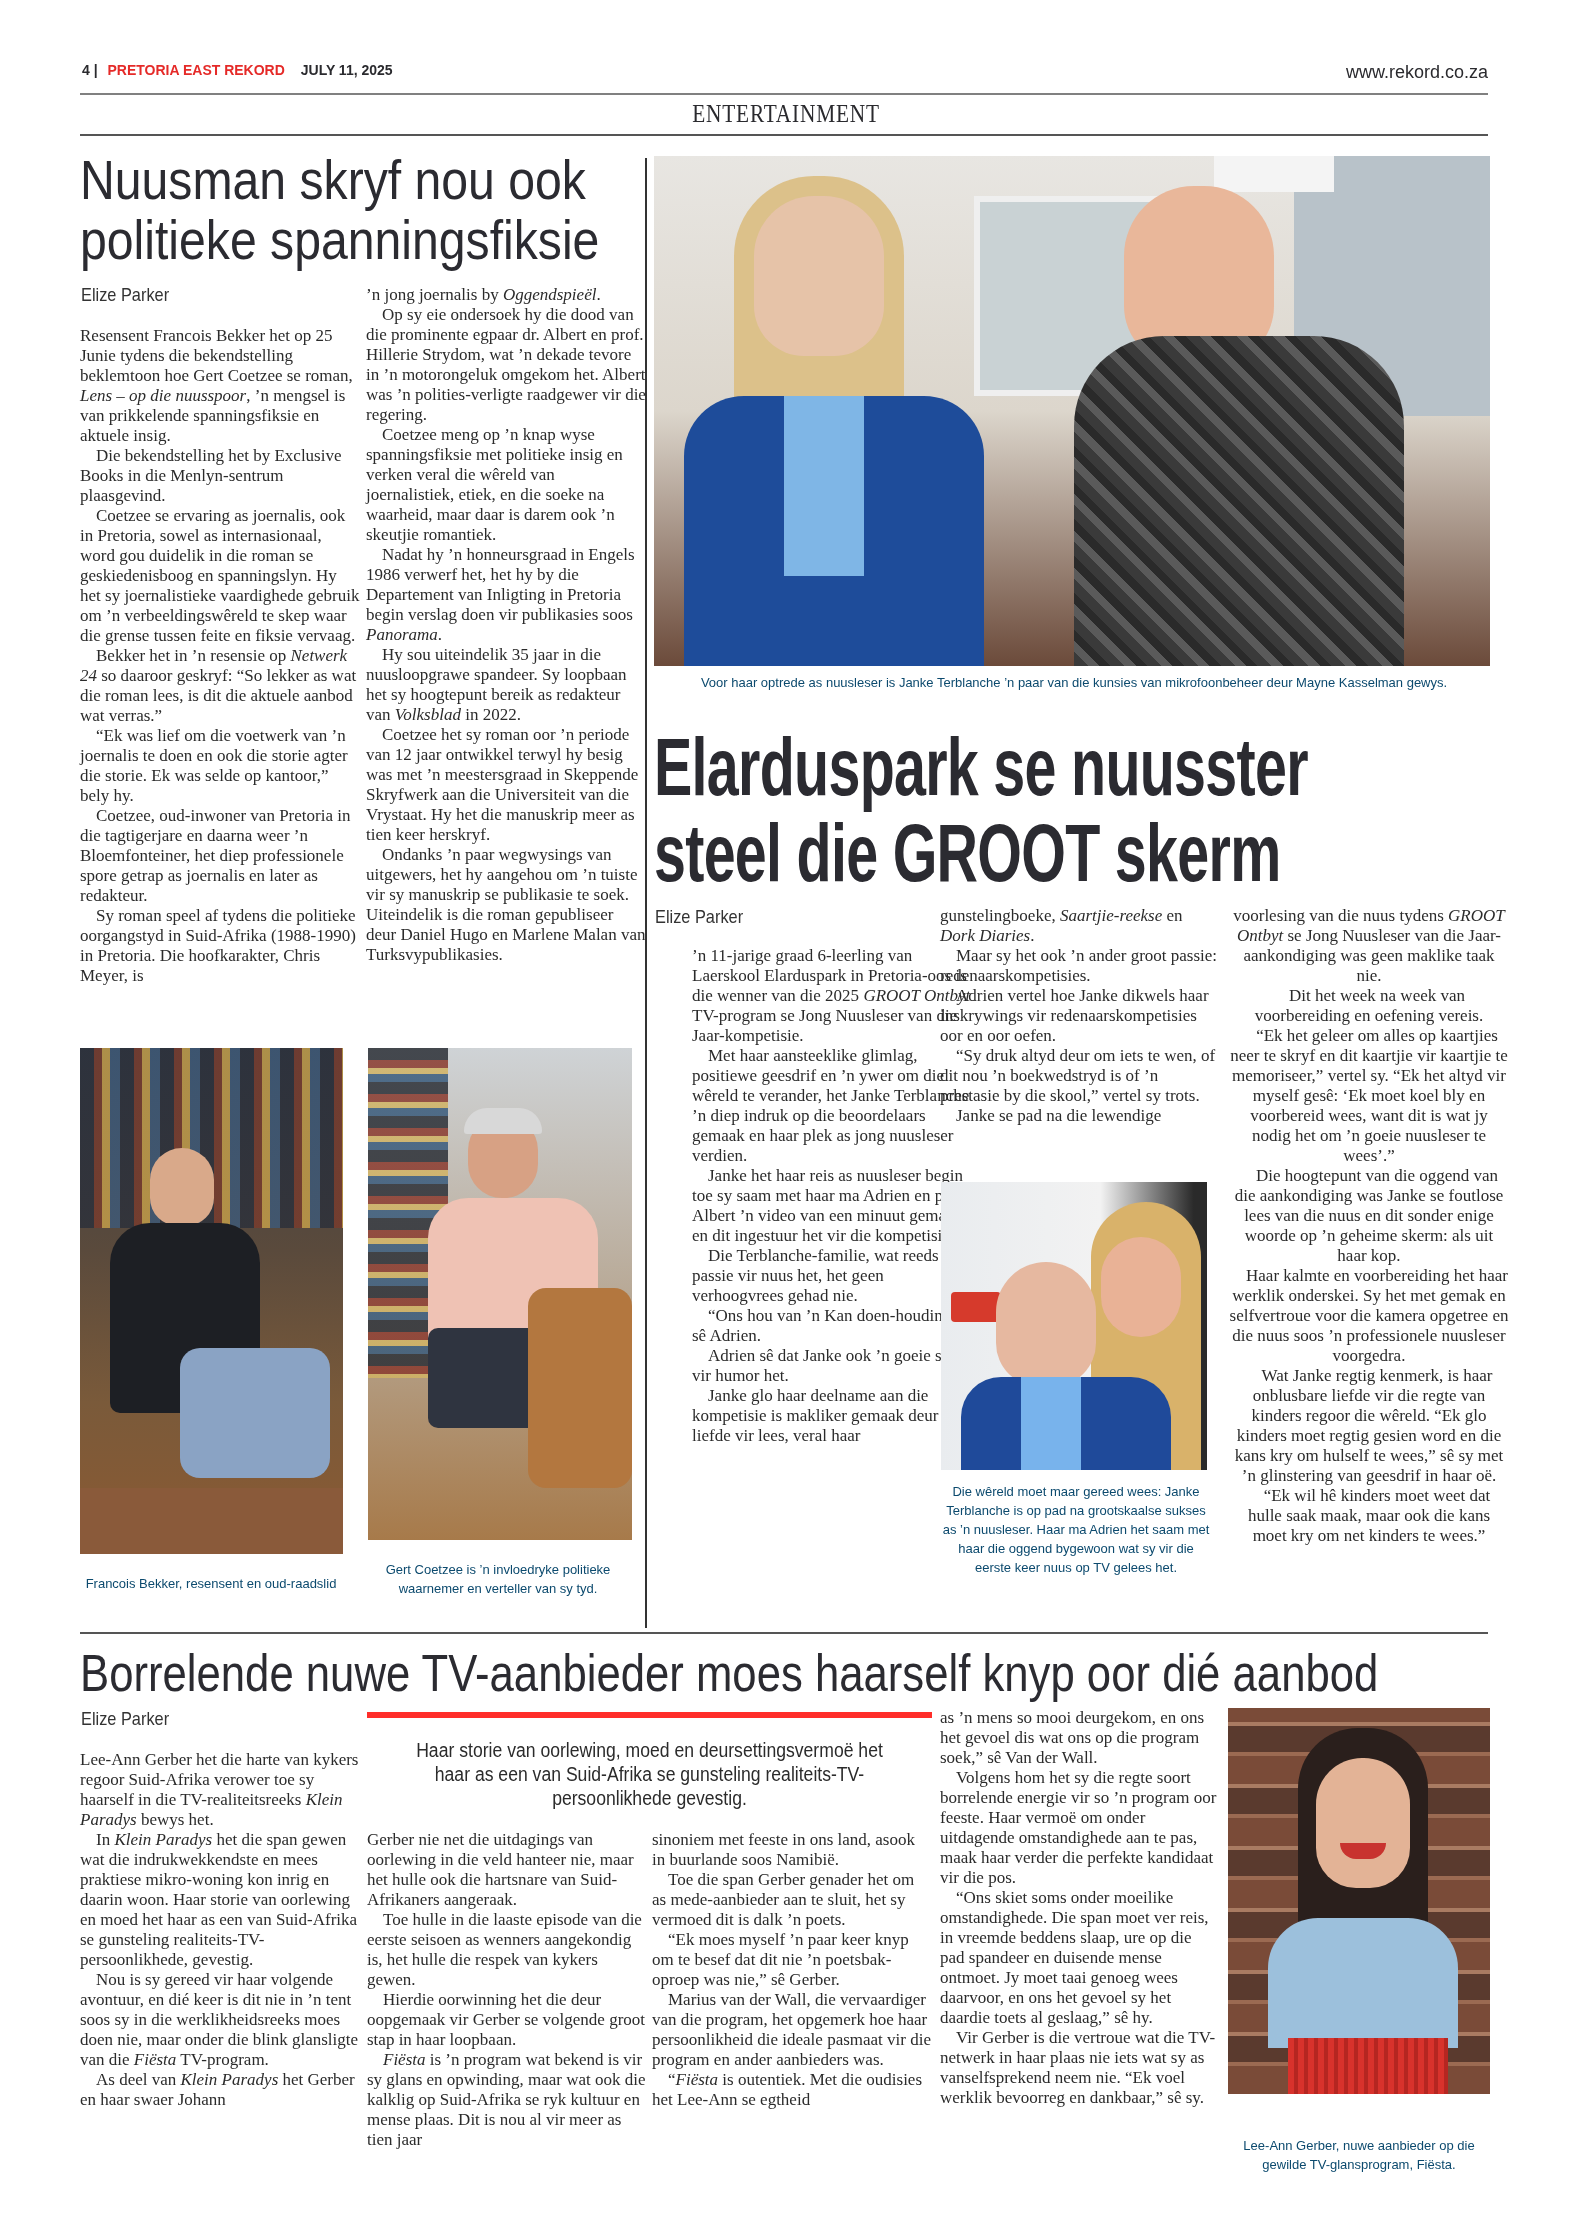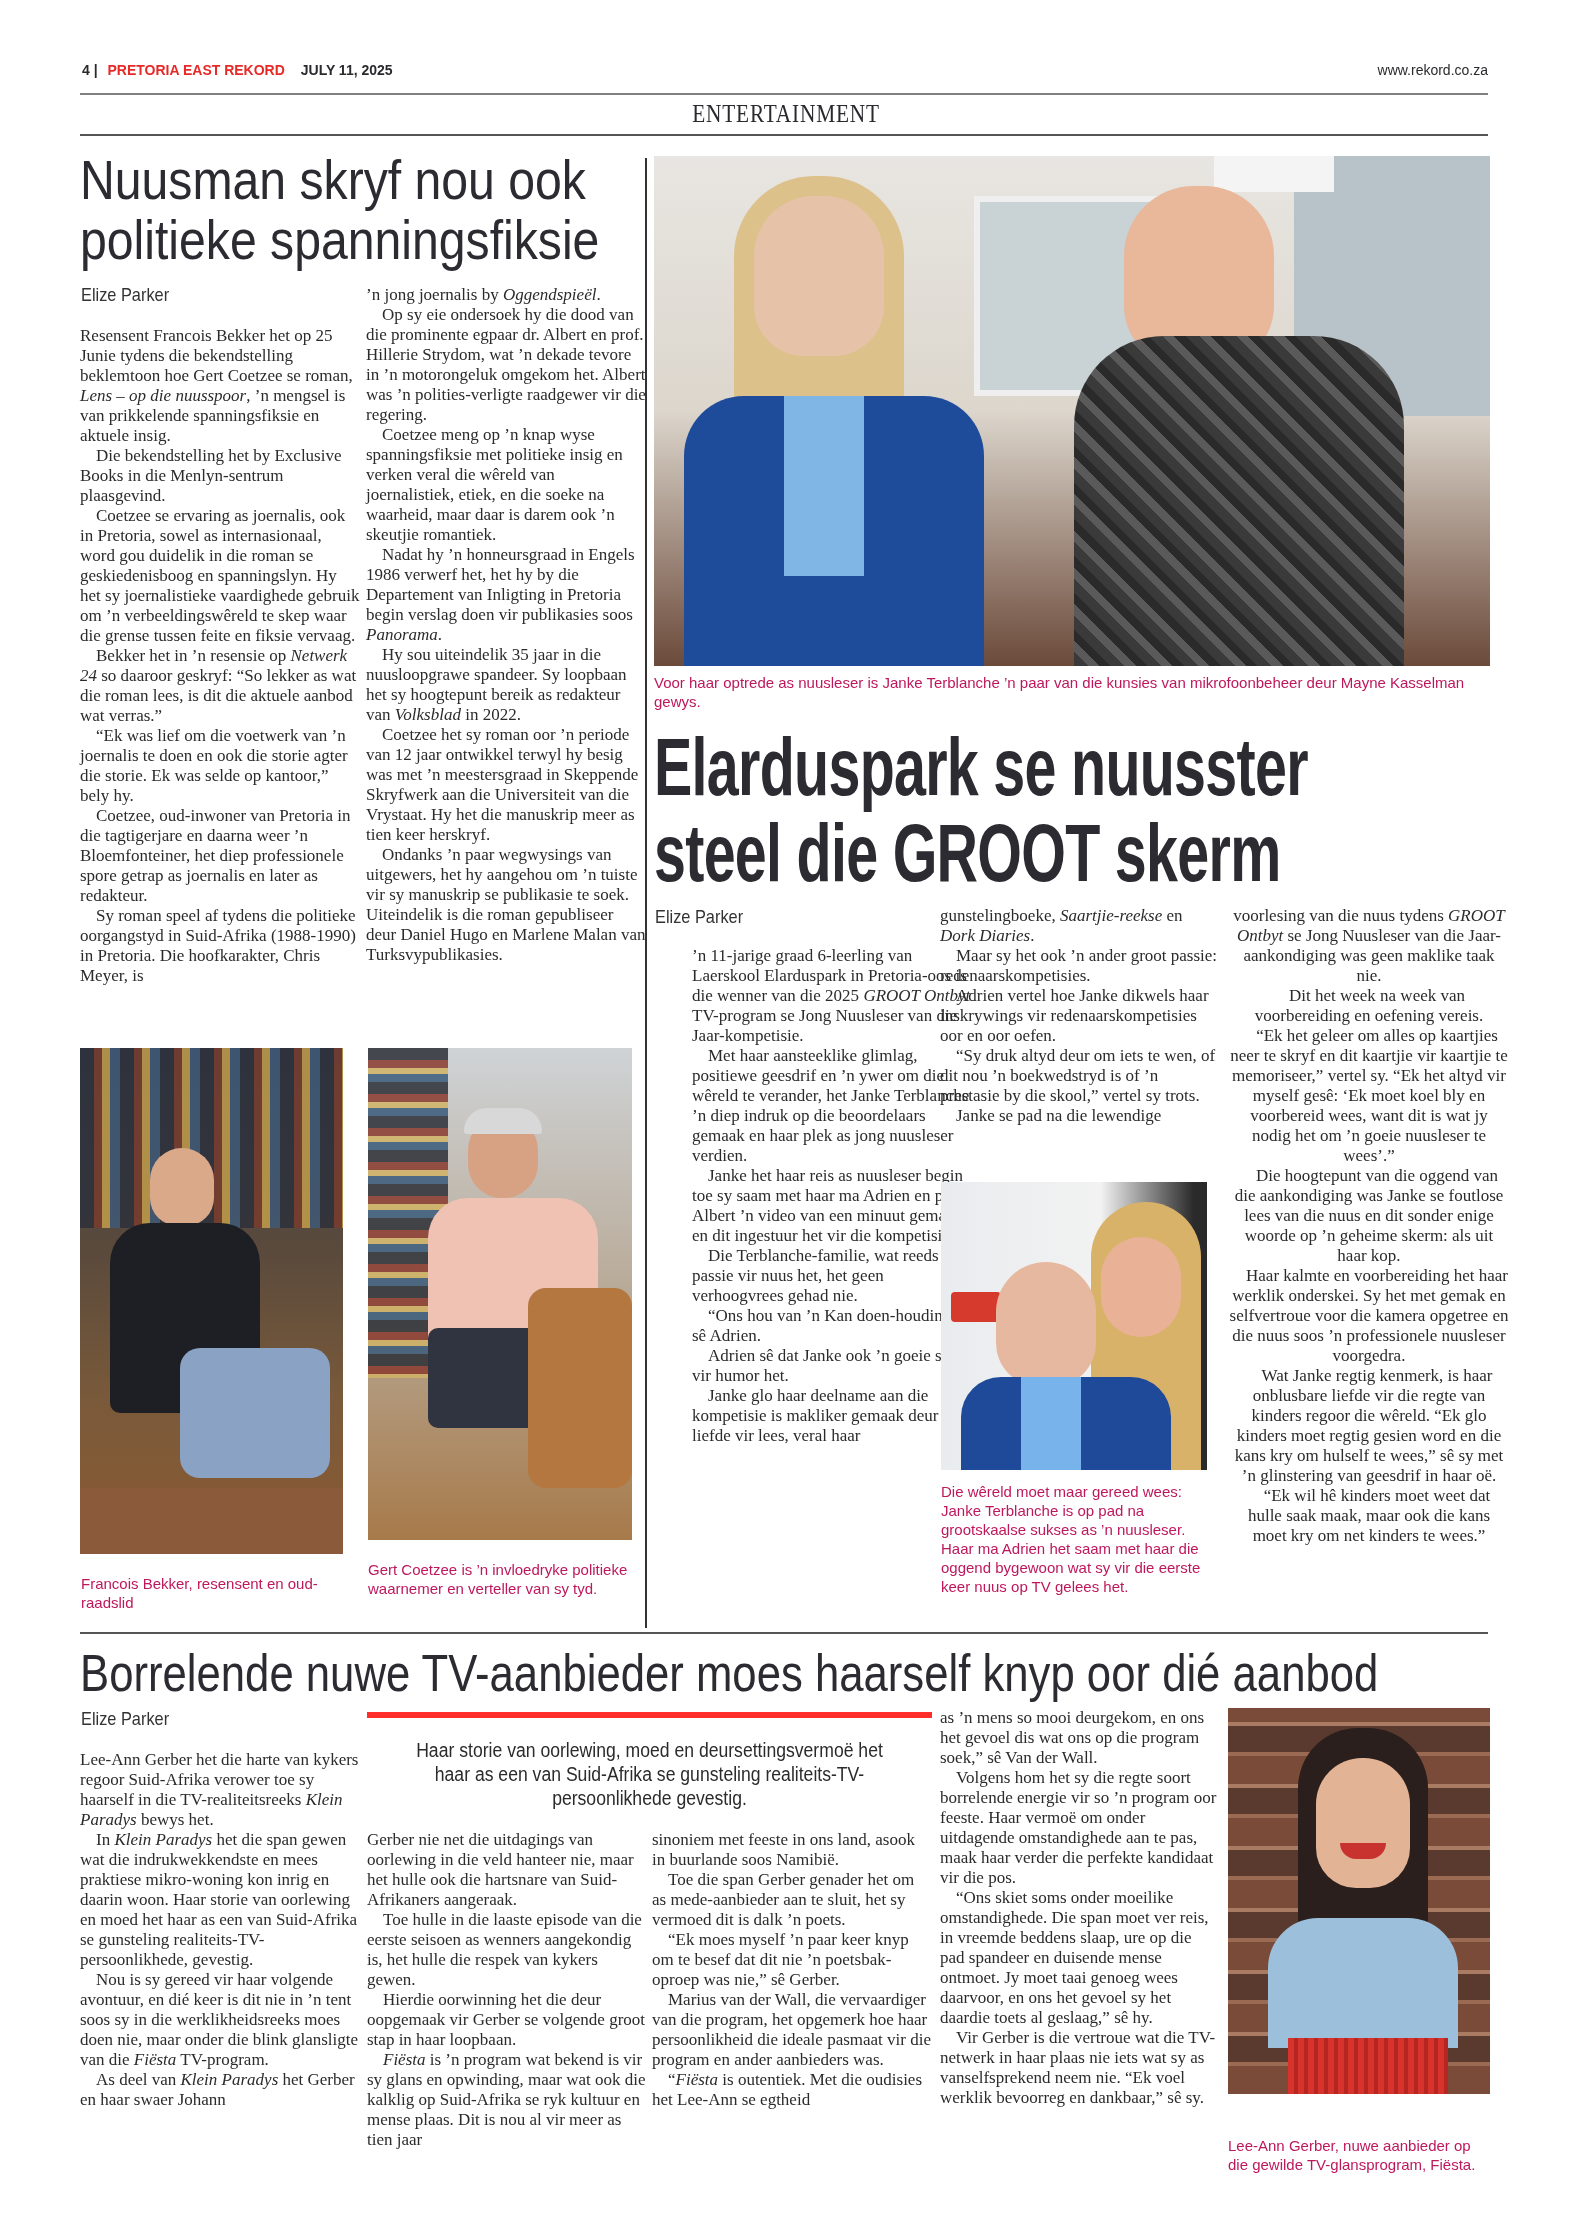--- a/index.html
+++ b/index.html
@@ -6,39 +6,39 @@
   body { width: 1572px; height: 2224px; background: #fff; position: relative; overflow: hidden; color: #2a2a2e; }
   .abs { position: absolute; }
   .sans { font-family: "Liberation Sans", sans-serif; }
   .serif { font-family: "Liberation Serif", serif; }
 
   
   .masthead { left: 82px; top: 62px; width: 1406px; height: 24px; font-size: 14px; font-weight: bold; }
   .masthead .pn { letter-spacing: 0px; }
   .masthead .pub { color: #e52a28; margin-left: 6px; }
   .masthead .date { margin-left: 12px; }
-  .masthead .url { position: absolute; right: 0; top: 0; font-weight: normal; font-size: 14px; }
+  .masthead .url { position: absolute; right: 0; top: 0; font-weight: normal; font-size: 18px; }
   .rule-top { left: 80px; top: 93px; width: 1408px; height: 2px; background: #808080; }
   .section { left: 0; top: 99px; width: 1572px; text-align: center; font-size: 26px; letter-spacing: 1px; transform: scaleX(0.82); }
   .rule-sec { left: 80px; top: 134px; width: 1408px; height: 2px; background: #555; }
 
   .headline { font-family: "Liberation Sans", sans-serif; color: #2b2b31; transform-origin: left top; white-space: nowrap; }
   .h1 { left: 80px; top: 150px; font-size: 56px; line-height: 60px; transform: scaleX(0.86); }
   .h2 { left: 654px; top: 724px; font-size: 82px; line-height: 86px; font-weight: bold; transform: scaleX(0.70); letter-spacing: -1px; }
   .h3 { left: 80px; top: 1645px; font-size: 52px; line-height: 56px; transform: scaleX(0.84); }
 
   .byline { font-family: "Liberation Sans", sans-serif; font-size: 19px; color: #333; transform: scaleX(0.86); transform-origin: left top; white-space: nowrap; }
 
   .col { font-family: "Liberation Serif", serif; font-size: 17px; line-height: 20px; color: #2b2b2b; width: 280px; }
   .col p { text-indent: 0; }
   .col p + p { text-indent: 16px; }
   .col i { font-style: italic; }
 
   .photo { overflow: hidden; }
-  .caption { font-family: "Liberation Sans", sans-serif; font-size: 15px; line-height: 19px; color: #be185d; }
+  .caption { font-family: "Liberation Sans", sans-serif; font-size: 13px; line-height: 19px; color: #0c4a6e; text-align: center; }
 
   .vrule { width: 2px; background: #333; }
   .hrule { height: 2px; background: #555; }
 
   .pull { font-family: "Liberation Sans", sans-serif; font-size: 20px; line-height: 24px; text-align: center; color: #2b2b2b; transform: scaleX(0.88); transform-origin: center top; }
   .redbar { background: #ff2e2a; height: 6px; }
 </style>
 </head>
 <body>
 

